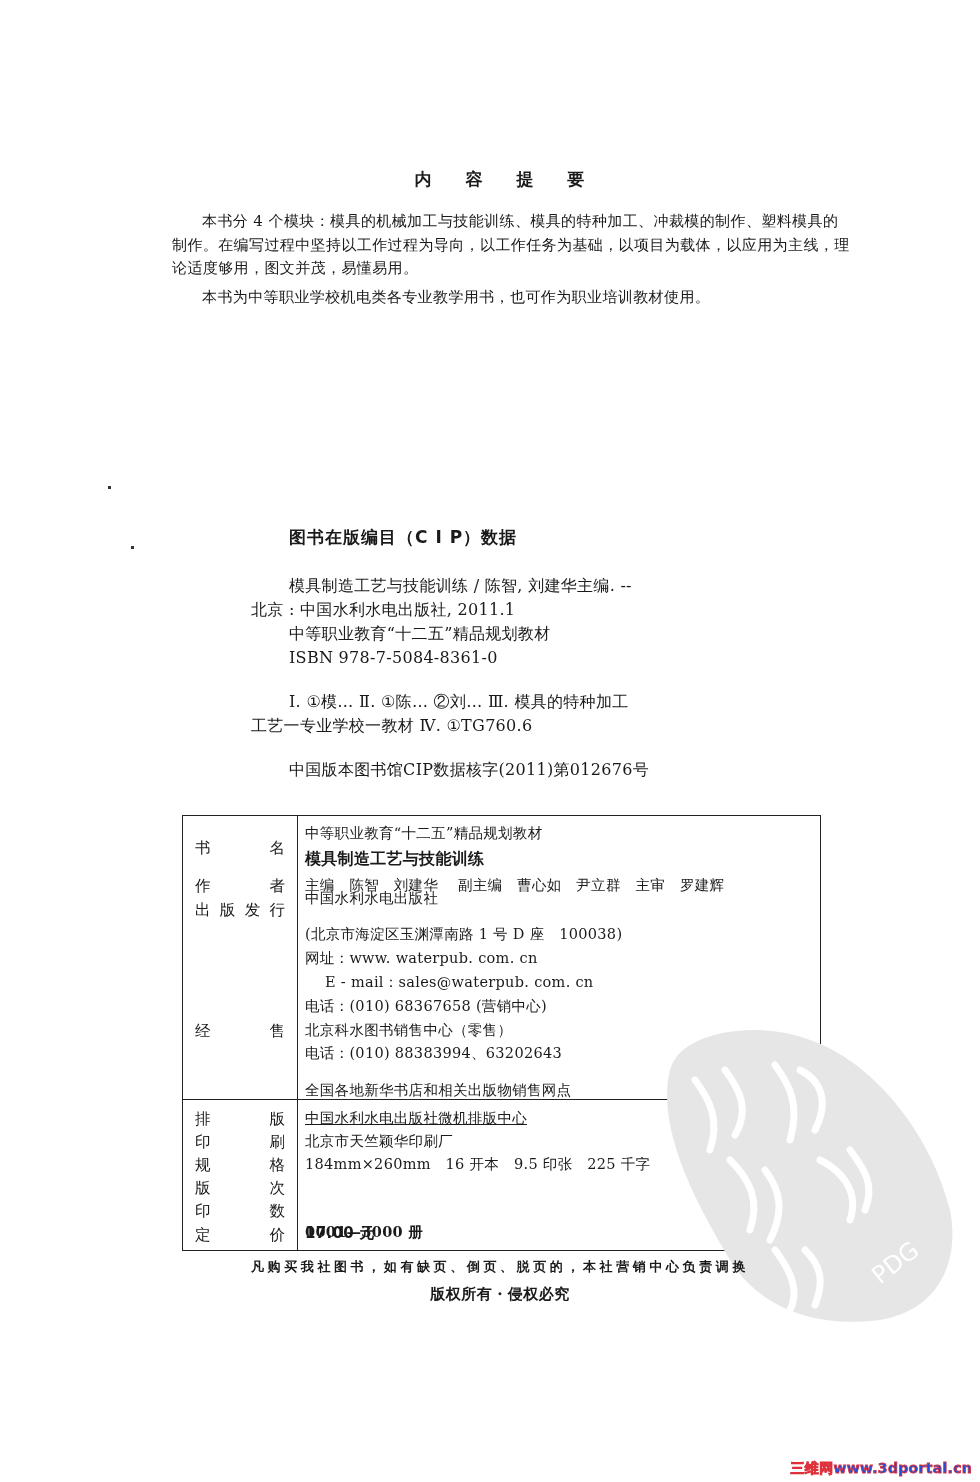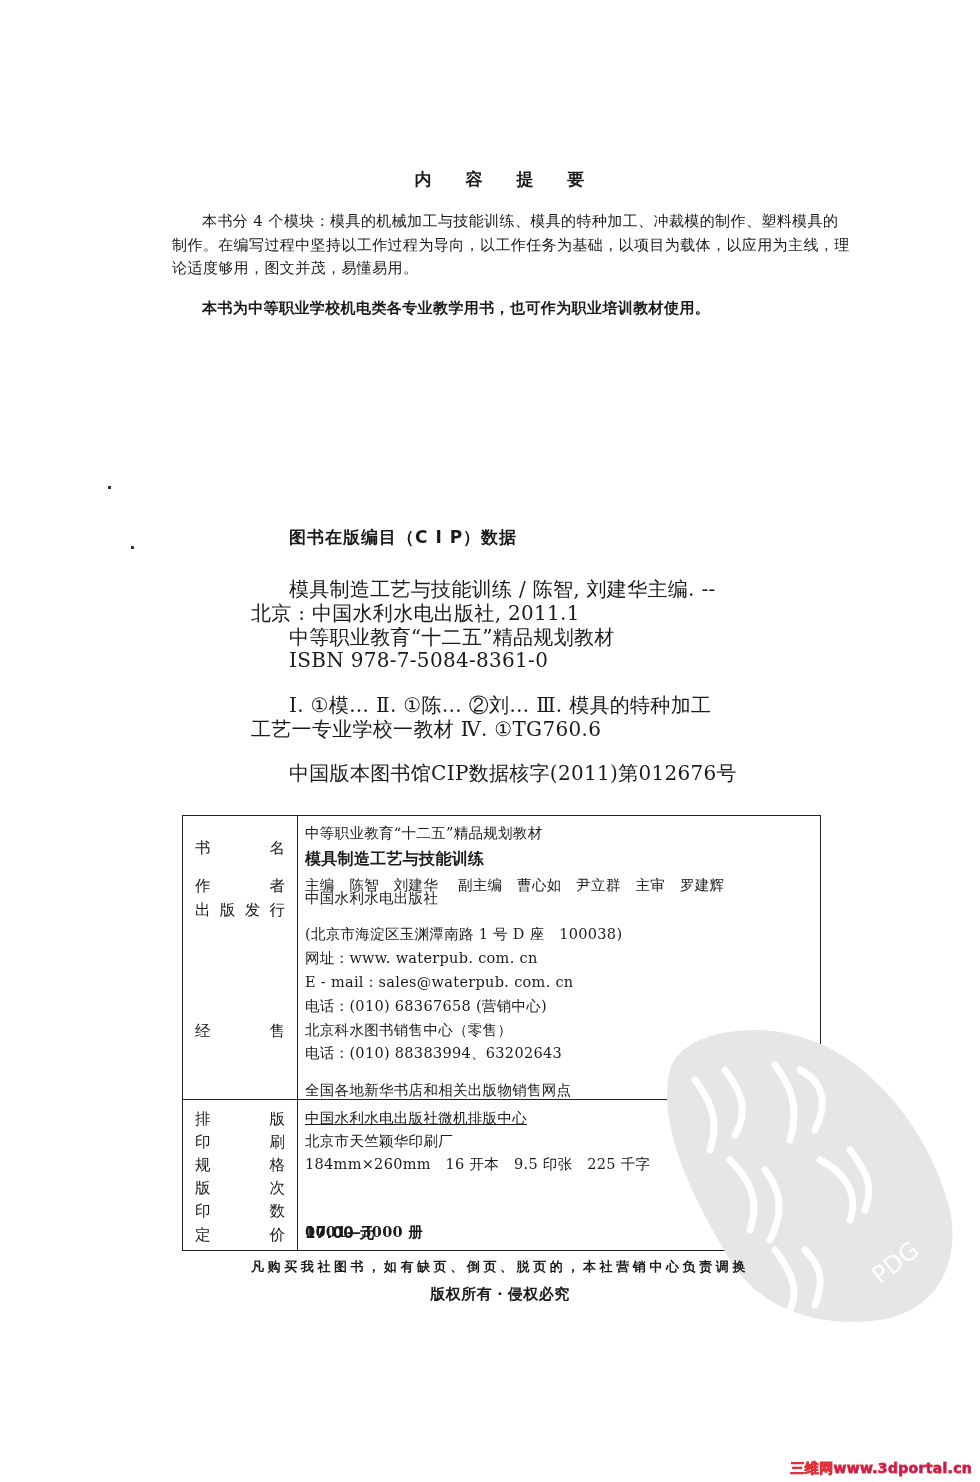--- a/index.html
+++ b/index.html
@@ -3,37 +3,37 @@
 <meta charset="utf-8">
 <style>
   * { box-sizing: border-box; margin: 0; padding: 0; }
   html, body { width: 980px; height: 1482px; background: #ffffff; overflow: hidden; }
   body { position: relative; font-family: "DejaVu Serif", "Liberation Serif", serif; color: #1a1a1a; }
   .abs { position: absolute; white-space: nowrap; }
 
   .summary-title { left: 0; width: 1013px; top: 168px; text-align: center; font-family: "DejaVu Sans", sans-serif; font-weight: bold; font-size: 17px; letter-spacing: 14px; }
   .summary-p { left: 172px; width: 680px; font-size: 15px; line-height: 23.5px; letter-spacing: 0.4px; }
   .summary-p1 { top: 210px; text-indent: 30px; white-space: normal; }
-  .summary-p2 { top: 297px; text-indent: 30px; white-space: normal; font-weight: bold; }
+  .summary-p2 { top: 286px; text-indent: 30px; white-space: normal; }
 
   .cip-title { left: 289px; top: 526px; font-family: "DejaVu Sans", sans-serif; font-weight: bold; font-size: 17px; letter-spacing: 1px; }
-  .cip-line { font-size: 20px; letter-spacing: 0.3px; }
+  .cip-line { font-size: 16px; letter-spacing: 0.3px; }
 
   .table { left: 182px; top: 815px; width: 639px; height: 436px; border: 1.5px solid #222; }
   .col-sep { position: absolute; left: 114px; top: 0; bottom: 0; border-left: 1.5px solid #222; }
   .row-sep { position: absolute; left: 0; right: 0; top: 283px; border-top: 1.5px solid #222; }
   .lbl { position: absolute; left: 12px; width: 90px; font-size: 15.5px; display: flex; justify-content: space-between; }
   .val { position: absolute; left: 122px; font-size: 14.5px; white-space: nowrap; letter-spacing: 0.3px; }
   .val.bold { font-family: "DejaVu Sans", sans-serif; font-weight: bold; font-size: 16px; }
 
   .footer-note { left: 0; width: 1000px; top: 1258px; text-align: center; font-family: "DejaVu Sans", sans-serif; font-weight: bold; font-size: 13px; letter-spacing: 3.6px; }
   .copyright { left: 0; width: 1000px; top: 1285px; text-align: center; font-family: "DejaVu Sans", sans-serif; font-weight: bold; font-size: 15px; letter-spacing: 0.5px; }
 
   .watermark { left: 640px; top: 1010px; width: 330px; height: 320px; }
-  .site-mark { right: 8px; top: 1460px; font-family: "DejaVu Sans", sans-serif; font-weight: bold; font-size: 14px; color: #be185d; -webkit-text-stroke: 0.8px #e0303a; letter-spacing: 0.3px; text-align: center; }
+  .site-mark { right: 8px; top: 1460px; font-family: "DejaVu Sans", sans-serif; font-weight: bold; font-size: 14px; color: #1d4ed8; -webkit-text-stroke: 0.8px #e0303a; letter-spacing: 0.3px; text-align: center; }
   .speck { position: absolute; width: 3px; height: 3px; background: #333; }
 </style>
 </head>
 <body>
 
 <div class="abs summary-title">内 容 提 要</div>
 <div class="abs summary-p summary-p1">本书分 4 个模块：模具的机械加工与技能训练、模具的特种加工、冲裁模的制作、塑料模具的制作。在编写过程中坚持以工作过程为导向，以工作任务为基础，以项目为载体，以应用为主线，理论适度够用，图文并茂，易懂易用。</div>
 <div class="abs summary-p summary-p2">本书为中等职业学校机电类各专业教学用书，也可作为职业培训教材使用。</div>
 
 <div class="speck" style="left:108px;top:486px;"></div>
@@ -67,21 +67,21 @@
 
   <div class="lbl" style="top:84px;">
     <span>出</span>
     <span>版</span>
     <span>发</span>
     <span>行</span>
   </div>
   <div class="val" style="top:73px;">中国水利水电出版社</div>
   <div class="val" style="top:109px;text-align:right;">(北京市海淀区玉渊潭南路 1 号 D 座　100038)</div>
   <div class="val" style="top:133px;">网址：www. waterpub. com. cn</div>
-  <div class="val" style="top:157px;">E - mail：sales@waterpub. com. cn</div>
+  <div class="val" style="top:157px;margin-left:20px;">E - mail：sales@waterpub. com. cn</div>
   <div class="val" style="top:181px;">电话：(010) 68367658 (营销中心)</div>
 
   <div class="lbl" style="top:205px;">
     <span>经</span>
     <span>售</span>
   </div>
   <div class="val" style="top:205px;">北京科水图书销售中心（零售）</div>
   <div class="val" style="top:220px;margin-top:8px;">电话：(010) 88383994、63202643</div>
   <div class="val" style="top:253px;margin-top:12px;">全国各地新华书店和相关出版物销售网点</div>
 

